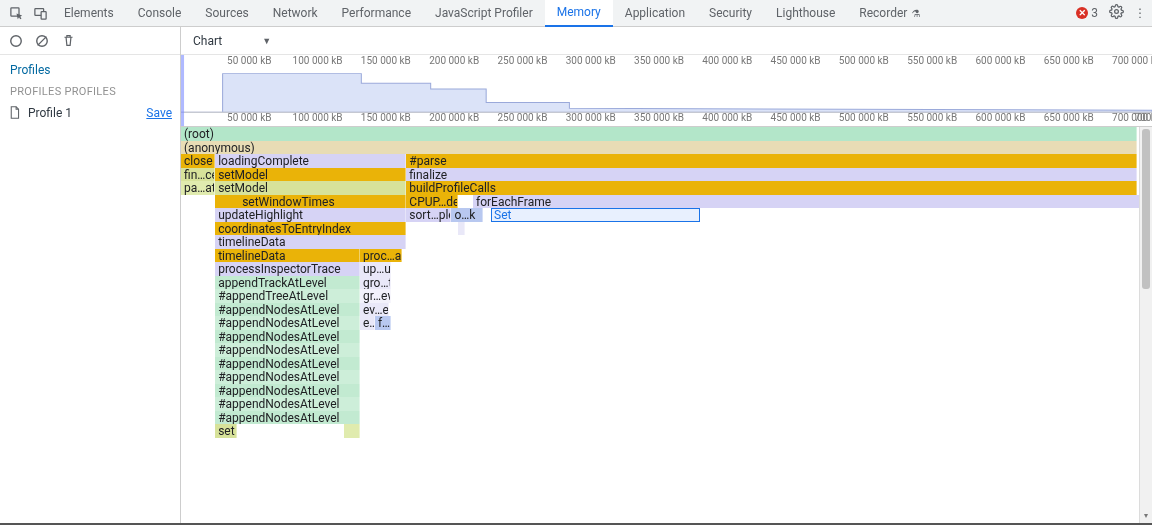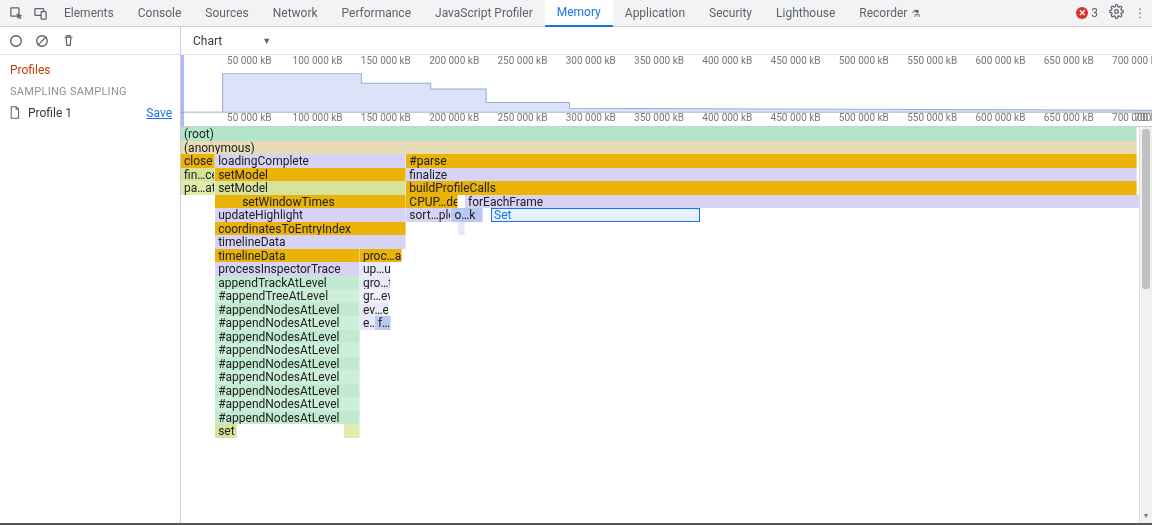--- a/index.html
+++ b/index.html
@@ -69,21 +69,21 @@
   .sidebar-toolbar {
     height: 28px;
     border-bottom: 1px solid #e5e5e5;
     display: flex; align-items: center; gap: 10px;
     padding: 0 8px;
     color: #5f6368;
   }
   .sidebar-toolbar .tb-icon { width:16px; height:16px; display:flex; align-items:center; justify-content:center; }
   .sidebar h2.profiles {
     margin: 0; padding: 8px 10px 4px;
-    font-size: 12px; font-weight: 400; color: #c2410c;
+    font-size: 12px; font-weight: 400; color: #0369a1;
   }
   .sidebar .section-label {
     padding: 4px 10px;
     font-size: 11px;
     letter-spacing: .3px;
     color: #919191;
   }
   .profile-row {
     display: flex; align-items: center;
     padding: 4px 8px;
@@ -258,21 +258,21 @@
             <line x1="3" y1="13" x2="13" y2="3"></line>
           </svg>
       </div>
       <div class="tb-icon">
         <svg width="13" height="13" viewBox="0 0 16 16" fill="none" stroke="#5f6368" stroke-width="1.5">
             <path d="M3 4h10M6 4V2h4v2M5 4l1 10h4l1-10"></path>
           </svg>
       </div>
     </div>
     <h2 class="profiles">Profiles</h2>
-    <div class="section-label">SAMPLING SAMPLING</div>
+    <div class="section-label">PROFILES PROFILES</div>
     <div class="profile-row">
       <span class="doc-icon">
         <svg width="13" height="13" viewBox="0 0 16 16" fill="none" stroke="#5f6368" stroke-width="1.3">
             <path d="M4 1h6l3 3v11H4z"></path>
             <path d="M10 1v3h3"></path>
           </svg>
       </span>
       <span class="name">Profile 1</span>
       <span class="save">Save</span>
     </div>
@@ -335,21 +335,21 @@
           <div class="flame-cell c-lav2" style="left: 34.1429px; width: 191.2px; top: 27px; height: 13.5px;">loadingComplete</div>
           <div class="flame-cell c-lav" style="left: 225.343px; width: 730.657px; top: 27px; height: 13.5px;">#parse</div>
           <div class="flame-cell c-olive" style="left: 0px; width: 34.1429px; top: 40.5px; height: 13.5px;">fin…ce</div>
           <div class="flame-cell c-lav" style="left: 34.1429px; width: 191.2px; top: 40.5px; height: 13.5px;">setModel</div>
           <div class="flame-cell c-lav2" style="left: 225.343px; width: 730.657px; top: 40.5px; height: 13.5px;">finalize</div>
           <div class="flame-cell c-olive2" style="left: 0px; width: 34.1429px; top: 54px; height: 13.5px; text-align: right;">pa…at</div>
           <div class="flame-cell c-olive" style="left: 34.1429px; width: 191.2px; top: 54px; height: 13.5px;">setModel</div>
           <div class="flame-cell c-lav" style="left: 225.343px; width: 730.657px; top: 54px; height: 13.5px;">buildProfileCalls</div>
           <div class="flame-cell c-lav" style="left: 34.1429px; width: 191.2px; top: 67.5px; height: 13.5px; padding-left: 27px;">setWindowTimes</div>
           <div class="flame-cell c-lav" style="left: 225.343px; width: 51.8971px; top: 67.5px; height: 13.5px;">CPUP…del</div>
-          <div class="flame-cell c-lav2" style="left: 284px; width: 678.76px; top: 67.5px; height: 13.5px;">forEachFrame</div>
+          <div class="flame-cell c-lav2" style="left: 292px; width: 678.76px; top: 67.5px; height: 13.5px;">forEachFrame</div>
           <div class="flame-cell c-lav2" style="left: 34.1429px; width: 191.2px; top: 81px; height: 13.5px;">updateHighlight</div>
           <div class="flame-cell c-lav2" style="left: 225.343px; width: 45.0686px; top: 81px; height: 13.5px;">sort…ples</div>
           <div class="flame-cell c-blue" style="left: 270.411px; width: 31.4114px; top: 81px; height: 13.5px;">o…k</div>
           <div class="flame-cell selected" style="left: 310.017px; width: 208.954px; top: 81px; height: 13.5px;">Set</div>
           <div class="flame-cell c-lav" style="left: 34.1429px; width: 191.2px; top: 94.5px; height: 13.5px;">coordinatesToEntryIndex</div>
           <div class="flame-cell c-pale" style="left: 277.24px; width: 6.82857px; top: 94.5px; height: 13.5px;"></div>
           <div class="flame-cell c-lav2" style="left: 34.1429px; width: 191.2px; top: 108px; height: 13.5px;">timelineData</div>
           <div class="flame-cell c-lav" style="left: 34.1429px; width: 144.766px; top: 121.5px; height: 13.5px;">timelineData</div>
           <div class="flame-cell c-lav" style="left: 178.909px; width: 42.3371px; top: 121.5px; height: 13.5px;">proc…ata</div>
           <div class="flame-cell c-lav2" style="left: 34.1429px; width: 144.766px; top: 135px; height: 13.5px;">processInspectorTrace</div>

